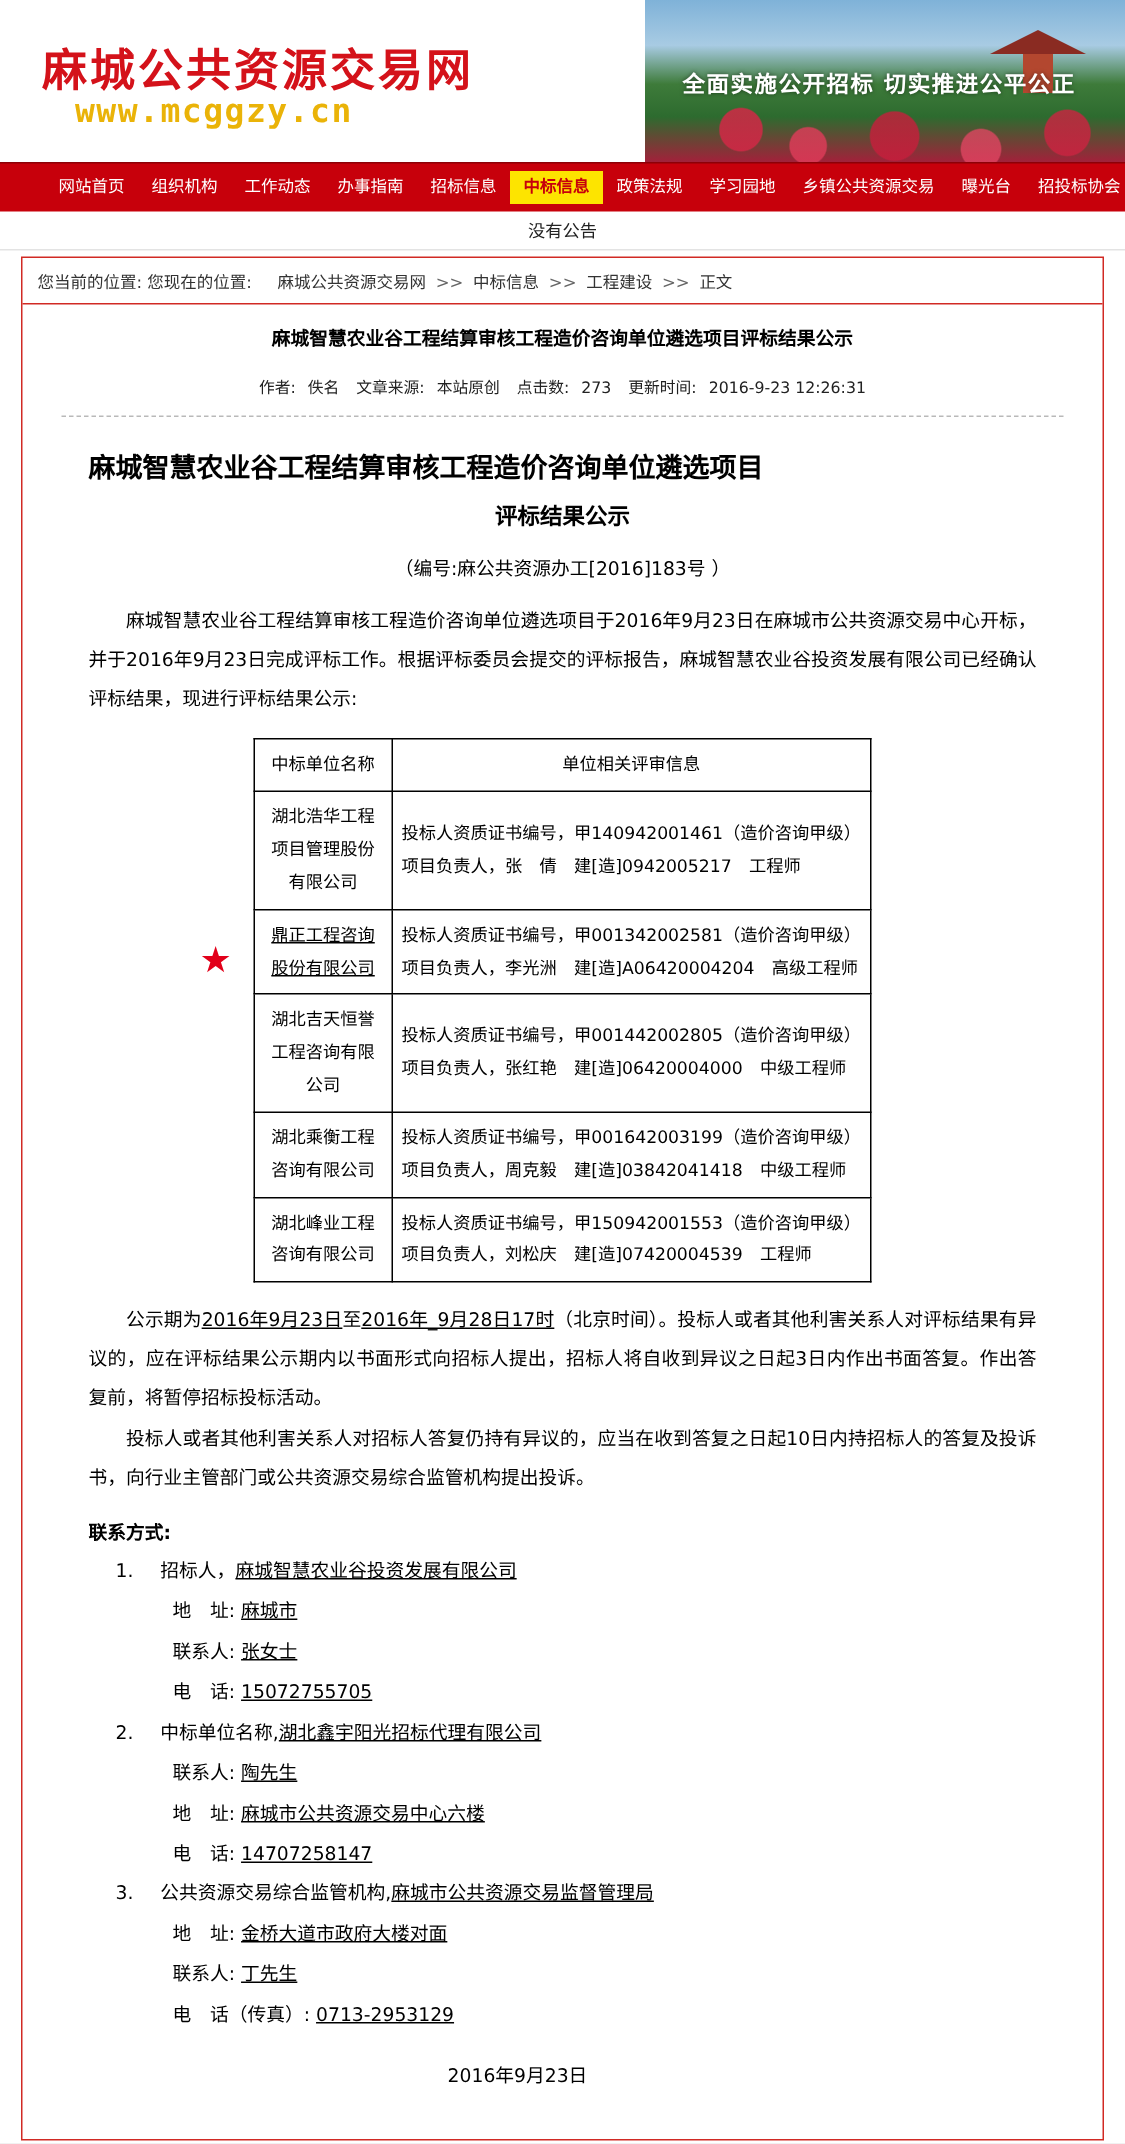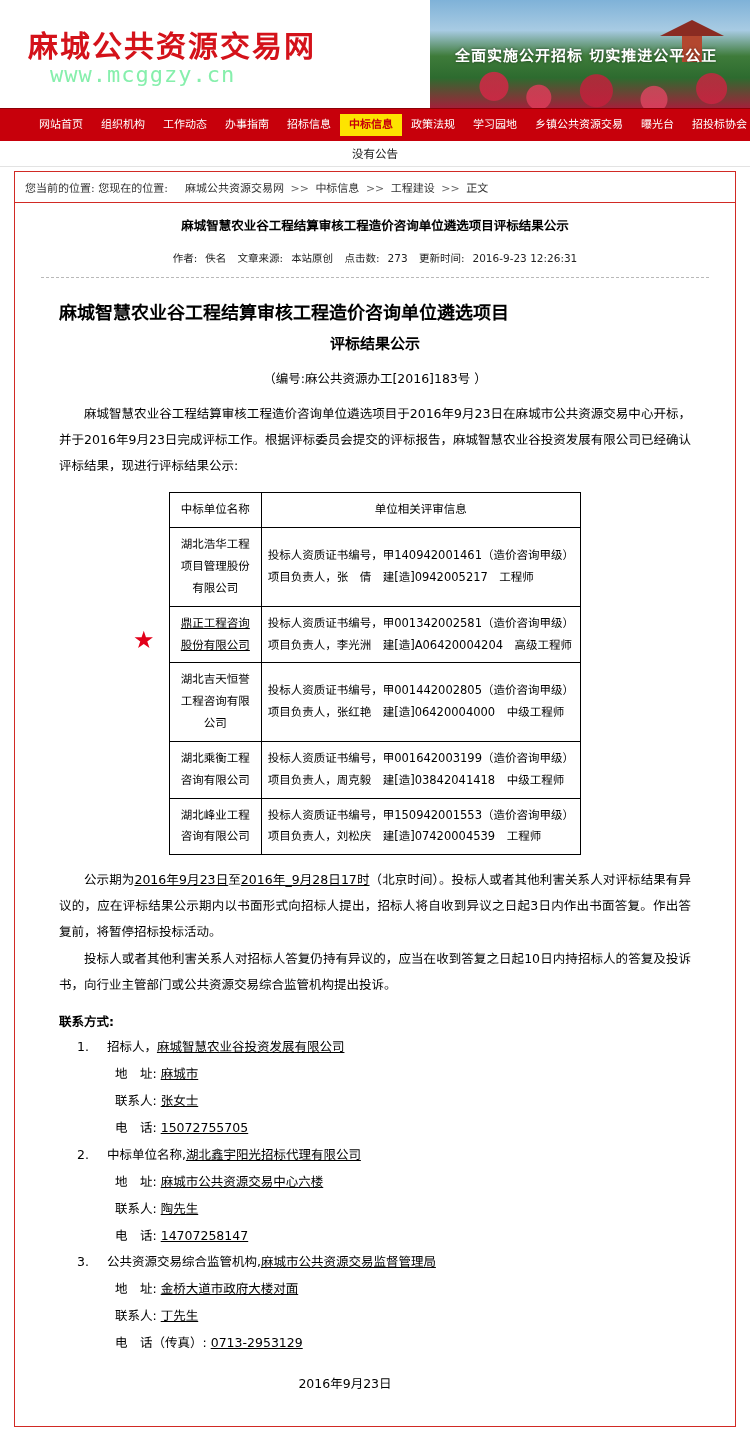--- a/index.html
+++ b/index.html
@@ -34,22 +34,22 @@
     font-size: 30px;
     font-weight: bold;
     color: #d4121a;
     letter-spacing: 2px;
     font-family: "DejaVu Sans", sans-serif;
   }
   .site-url {
     position: absolute;
     left: 50px; top: 62px;
     font-size: 22px;
-    font-weight: normal;
-    color: #86efac;
+    font-weight: bold;
+    color: #eab308;
     letter-spacing: 1px;
     font-family: "DejaVu Sans Mono", monospace;
   }
   .banner-art {
     position: absolute;
     left: 430px; top: 0;
     width: 320px; height: 108px;
     background:
       radial-gradient(circle at 20% 80%, rgba(210,40,70,0.85) 0 14px, rgba(210,40,70,0) 15px),
       radial-gradient(circle at 34% 90%, rgba(225,60,90,0.8) 0 12px, rgba(225,60,90,0) 13px),
@@ -393,26 +393,26 @@
         <span>电　话:</span>
         <span class="u">15072755705</span>
       </div>
 
       <div class="c-item">
         <span>2.</span>
         <span class="gap"></span>
         <span>中标单位名称,</span><span class="u">湖北鑫宇阳光招标代理有限公司</span>
       </div>
       <div class="c-sub">
+        <span>联系人:</span>
+        <span class="u">陶先生</span>
+      </div>
+      <div class="c-sub">
         <span>地　址:</span>
         <span class="u">麻城市公共资源交易中心六楼</span>
-      </div>
-      <div class="c-sub">
-        <span>联系人:</span>
-        <span class="u">陶先生</span>
       </div>
       <div class="c-sub">
         <span>电　话:</span>
         <span class="u">14707258147</span>
       </div>
 
       <div class="c-item">
         <span>3.</span>
         <span class="gap"></span>
         <span>公共资源交易综合监管机构,</span><span class="u">麻城市公共资源交易监督管理局</span>

